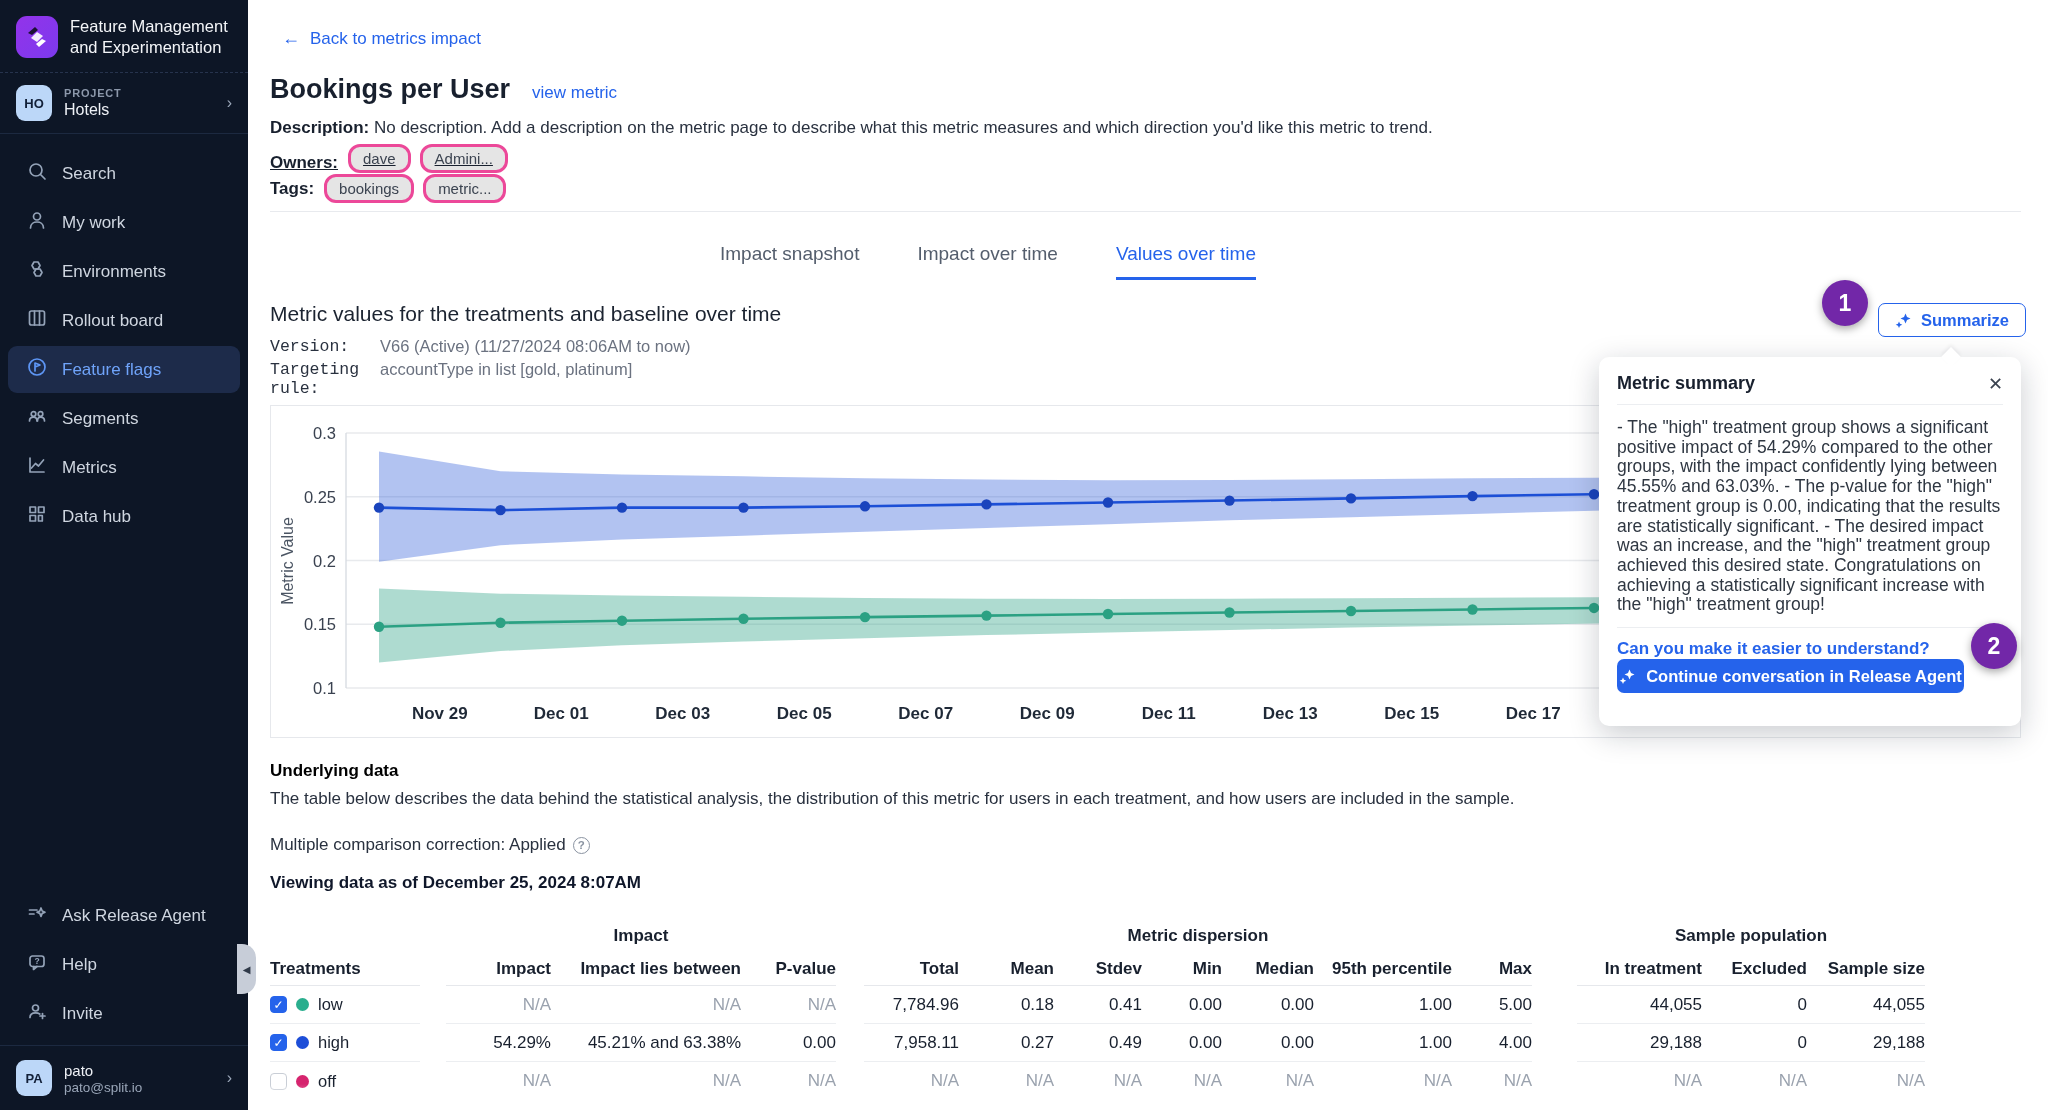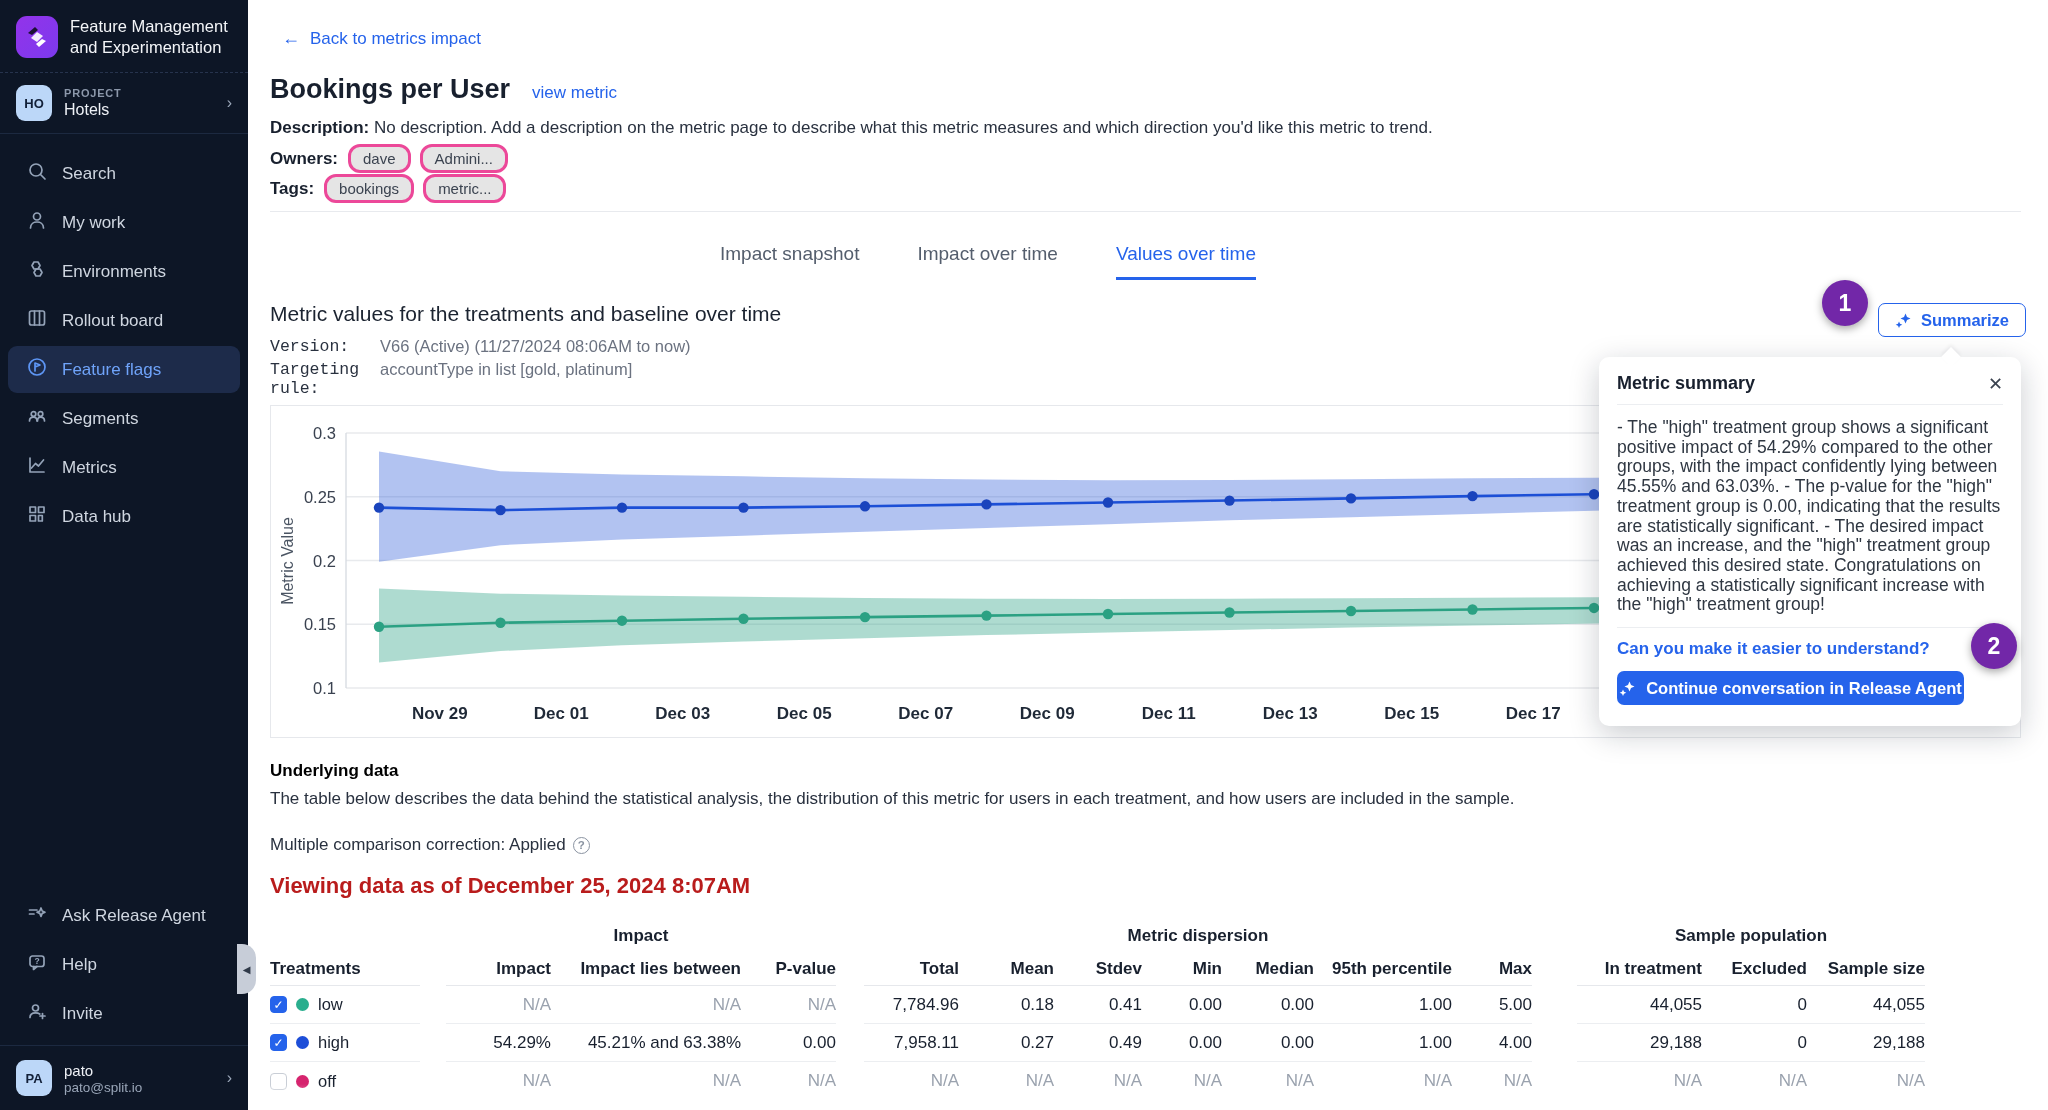--- a/index.html
+++ b/index.html
@@ -46,22 +46,22 @@
   
   .main { position:absolute; left:248px; top:0; width:1800px; height:1110px; }
   .back-link { position:absolute; left:34px; top:28px; display:flex; align-items:center; gap:10px;
     color:#2563eb; font-size:17px; cursor:pointer; }
   .back-arrow { font-size:18px; }
   .title-row { position:absolute; left:22px; top:74px; display:flex; align-items:baseline; gap:22px; }
   .page-title { font-size:27px; font-weight:700; color:#18202e; }
   .view-metric { font-size:17px; color:#2563eb; cursor:pointer; }
   .desc-row { position:absolute; left:22px; top:118px; font-size:17px; color:#29313f; }
   .bold-label { font-weight:700; color:#18202e; }
-  .owners-row { position:absolute; left:22px; top:144px; display:flex; align-items:center; gap:10px;
-    font-size:17px; color:#18202e; }
+  .owners-row { position:absolute; left:22px; top:144px; display:flex; align-items:flex-end; gap:10px;
+    font-size:17px; color:#18202e;text-decoration:underline; }
   .tags-row { position:absolute; left:22px; top:174px; display:flex; align-items:center; gap:10px;
     font-size:17px; color:#18202e; }
   .pill { background:#e5e5e5; border:3px solid #ec4899; border-radius:12px; padding:3px 12px;
     font-size:15px; color:#3b4350; cursor:pointer; }
   .hdr-divider { position:absolute; left:22px; top:211px; width:1751px; height:1px; background:#e8eaee; }
 
   .tabs { position:absolute; left:0; top:243px; width:1480px; display:flex; gap:58px;
     justify-content:center; }
   .tab { font-size:19px; color:#545e6d; padding-bottom:12px; cursor:pointer; }
   .tab.active { color:#2563eb; border-bottom:3px solid #2563eb; }
@@ -94,33 +94,33 @@
     padding:16px 18px 20px 18px; z-index:30; }
   .popup-caret { position:absolute; top:-7px; left:345px; width:14px; height:14px; background:#fff;
     transform:rotate(45deg); box-shadow:-2px -2px 4px rgba(15,23,42,.06); }
   .popup-head { display:flex; align-items:center; justify-content:space-between;
     border-bottom:1px solid #eceef1; padding-bottom:10px; }
   .popup-title { font-size:18px; font-weight:700; color:#18202e; }
   .popup-close { font-size:18px; color:#3b4350; cursor:pointer; line-height:1; }
   .popup-body { font-size:17.5px; line-height:19.7px; color:#2f3742; padding:13px 0 12px 0;
     border-bottom:1px solid #eceef1; }
   .popup-link { font-size:17px; font-weight:700; color:#2563eb; margin-top:11px; cursor:pointer; }
-  .popup-btn { margin-top:12px; width:347px; height:34px; background:#2563eb; border:none;
+  .popup-btn { margin-top:0; width:347px; height:34px; background:#2563eb; border:none;
     border-radius:7px; color:#fff; font-size:16.5px; font-weight:700; display:flex;
     align-items:center; justify-content:center; gap:10px; cursor:pointer;
     font-family:"Liberation Sans", sans-serif; }
 
   
   .ud-heading { position:absolute; left:22px; top:761px; font-size:17px; font-weight:700; color:#000000; }
   .ud-para { position:absolute; left:22px; top:789px; font-size:17px; color:#29313f; width:1500px; }
   .ud-correction { position:absolute; left:22px; top:835px; font-size:17px; color:#29313f;
     display:flex; align-items:center; gap:7px; }
   .info-icon { width:17px; height:17px; border-radius:50%; border:1.4px solid #8a93a1; color:#8a93a1;
     font-size:11.5px; display:inline-flex; align-items:center; justify-content:center; font-weight:700; }
-  .ud-viewing { position:absolute; left:22px; top:873px; font-size:22px; font-weight:700; color:#b91c1c; }
+  .ud-viewing { position:absolute; left:22px; top:873px; font-size:17px; font-weight:700; color:#0f172a; }
 
   
   .dtable { position:absolute; left:22px; top:926px; width:1720px; font-size:17px; color:#18202e; }
   .trow { display:flex; align-items:stretch; }
   .seg { display:grid; align-items:center; }
   .seg0 { width:150px; margin-right:26px; grid-template-columns:150px; }
   .seg1 { width:390px; margin-right:28px; grid-template-columns:105px 190px 95px; }
   .seg2 { width:668px; margin-right:45px; grid-template-columns:95px 95px 88px 80px 92px 138px 80px; }
   .seg3 { width:348px; grid-template-columns:125px 105px 118px; }
   .group-row { height:26px; }

